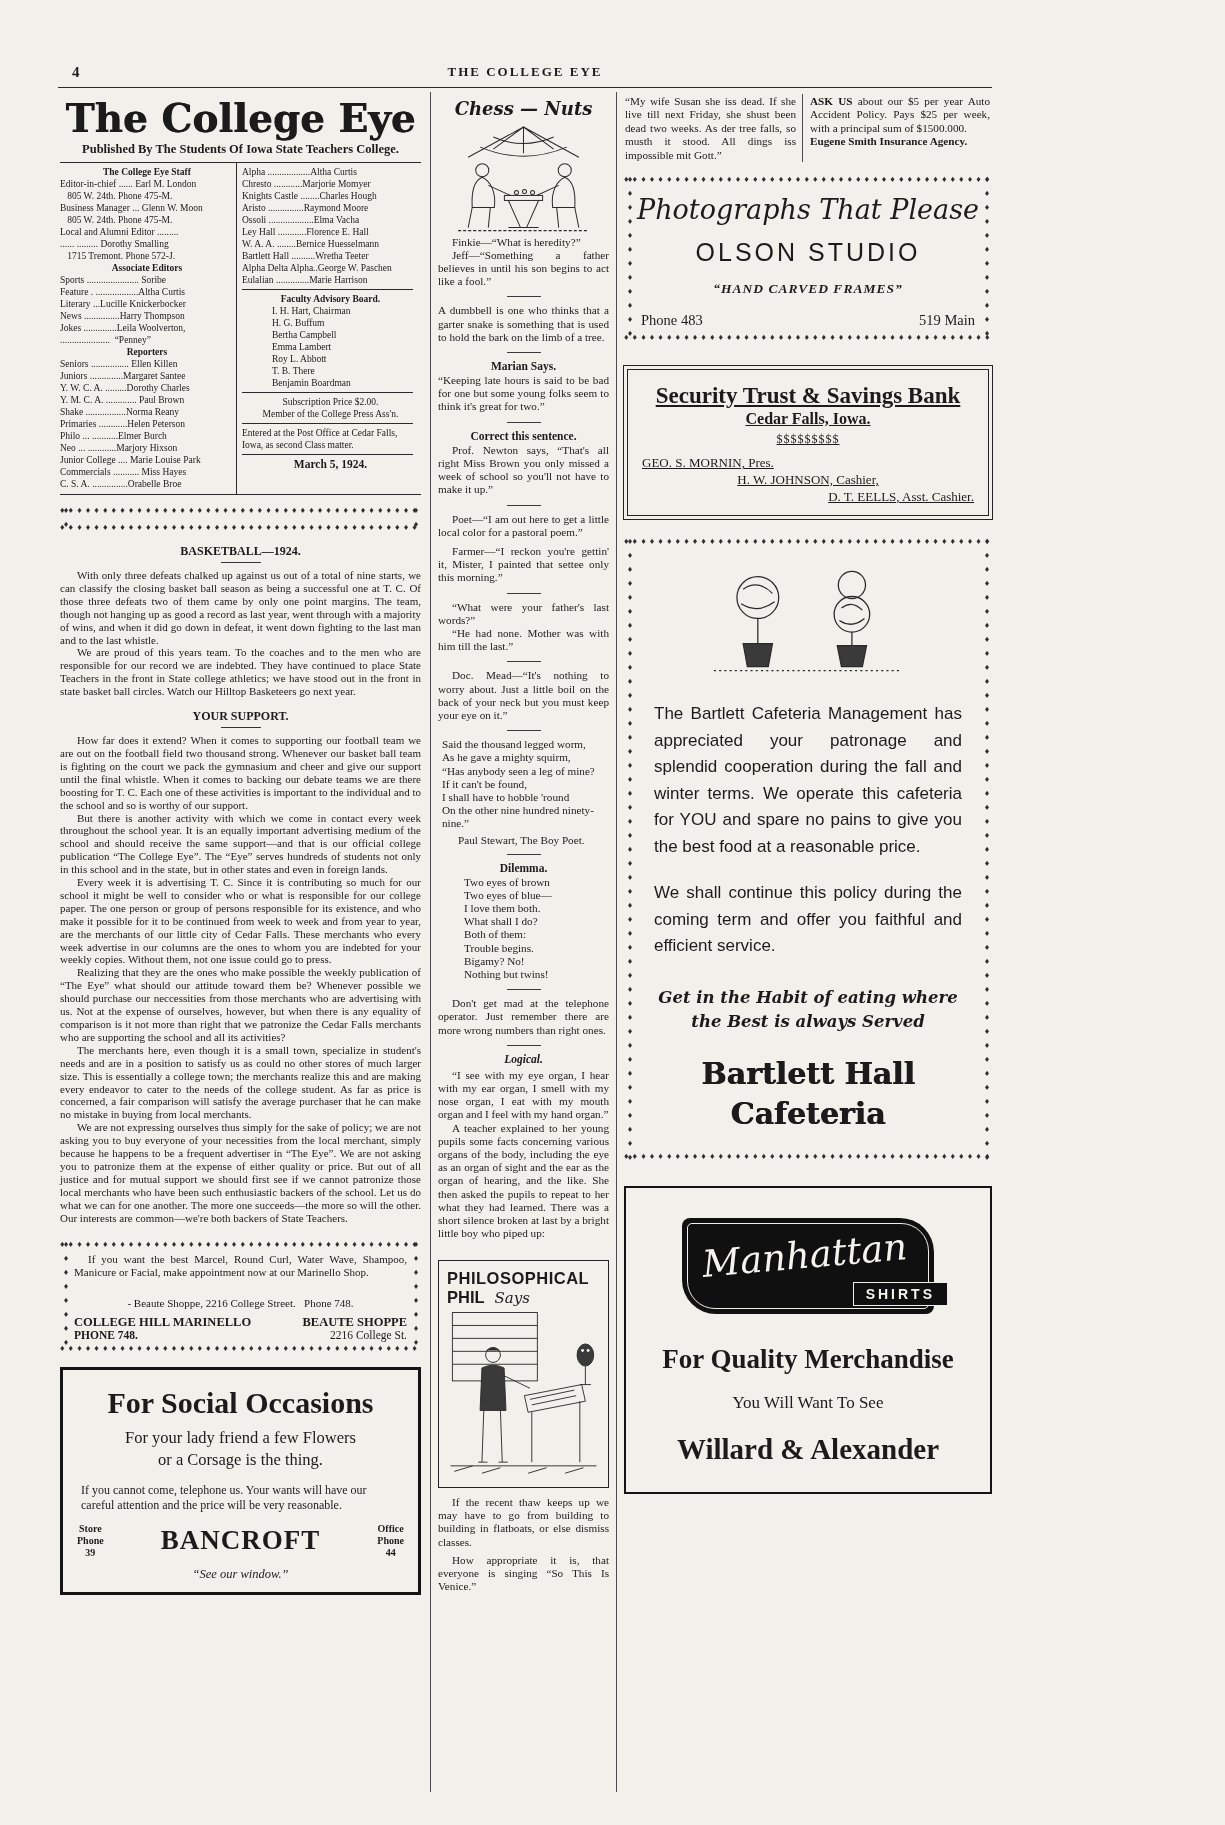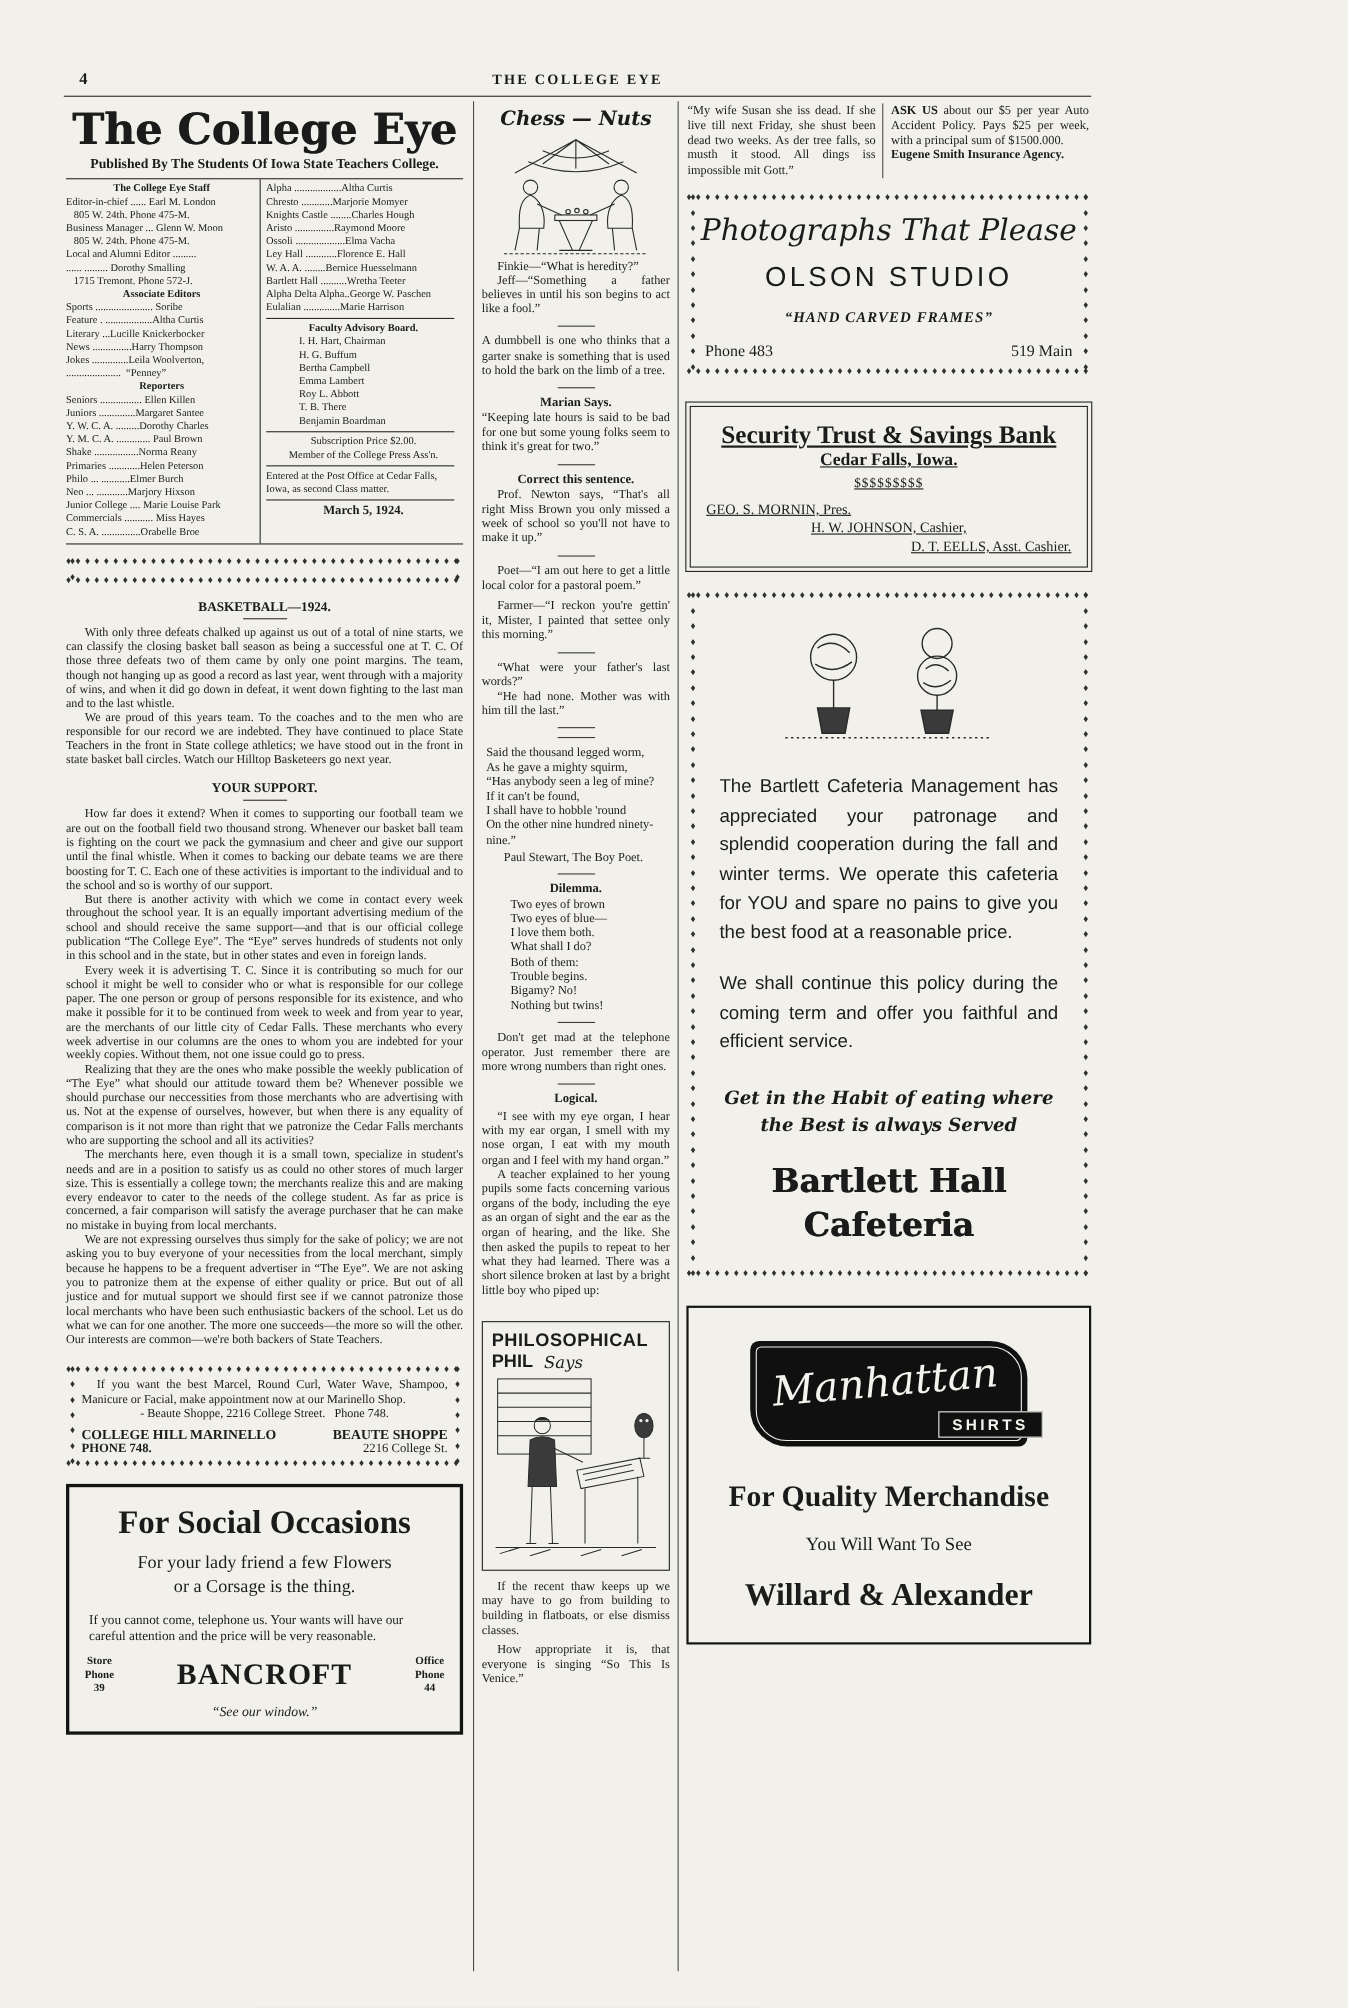--- a/index.html
+++ b/index.html
@@ -43,21 +43,21 @@
 
   
   .edit-banner { margin-top:10px; padding:15px 14px 13px; text-align:center; }
   .edit-banner-title { font-family:"Liberation Sans", sans-serif; font-weight:bold; font-size:20px; letter-spacing:7px; }
   .art-head { text-align:center; font-weight:bold; font-size:12px; margin-top:11px; }
   .shortrule { width:40px; border-top:1px solid #333; margin:3px auto 6px; }
   .bpar { font-size:11px; line-height:12.9px; text-align:justify; text-indent:17px; }
 
   .marinello { margin-top:14px; padding:14px 14px 12px; font-size:11px; line-height:13px; }
   .marinello .m1 { text-align:justify; text-indent:14px; }
-  .marinello .m2 { text-align:center; margin-top:0; }
+  .marinello .m2 { text-align:center; margin-top:18px; }
   .marinello .names { display:flex; justify-content:space-between; font-weight:bold; font-size:12.5px; margin-top:6px; }
   .marinello .sub { display:flex; justify-content:space-between; font-size:11.5px; }
   .marinello .sub .ph { font-weight:bold; }
 
   .bancroft { border:3px solid #141414; margin-top:13px; padding:16px 14px 10px; text-align:center; }
   .bancroft-h1 { font-weight:bold; font-size:30px; }
   .bancroft-sub { font-size:16.5px; line-height:22px; margin-top:7px; }
   .bancroft-body { font-size:12px; line-height:15px; text-align:left; margin-top:12px; padding:0 4px; }
   .bancroft-row { display:flex; justify-content:space-between; align-items:center; margin-top:10px; }
   .phone-cell { font-size:10px; font-weight:bold; line-height:12px; white-space:pre-line; text-align:center; }
@@ -65,21 +65,21 @@
   .bancroft-foot { font-style:italic; font-size:12.5px; margin-top:8px; }
 
   
   .chess-title { text-align:center; font-family:"DejaVu Serif", serif; font-style:italic; font-weight:bold; font-size:18px; margin:2px 0 4px; }
   .cartoon svg { display:block; width:100%; height:auto; }
   .joke { font-size:11.2px; line-height:13.2px; text-align:justify; }
   .joke p { text-indent:14px; }
   .joke p.noind { text-indent:0; }
   .sep { width:34px; border-top:1px solid #3a3a3a; margin:8px auto 7px; }
   .joke-head { text-align:center; font-weight:bold; font-size:11.5px; margin-bottom:2px; }
-  .joke-head.it { }
+  .joke-head.it { font-style:italic; }
   .poem { font-size:11.2px; line-height:13.2px; padding-left:4px; }
   .poem.ind { padding-left:26px; }
   .poem-credit { font-size:11.2px; padding-left:20px; margin-top:3px; }
   .philbox { border:1.5px solid #222; margin-top:20px; padding:8px 6px 4px; }
   .phil-head { padding-left:2px; }
   .phil-t1 { font-family:"Liberation Sans", sans-serif; font-weight:bold; font-size:16.5px; letter-spacing:.5px; }
   .phil-t2line { display:flex; align-items:flex-end; gap:10px; }
   .phil-t2 { font-family:"Liberation Sans", sans-serif; font-weight:bold; font-size:16.5px; }
   .phil-says { font-family:"DejaVu Serif", serif; font-style:italic; font-size:15px; }
   .after-phil { margin-top:8px; }
@@ -326,20 +326,23 @@
           <p>Farmer—“I reckon you're gettin' it, Mister, I painted that settee only this morning.”</p>
         </div>
 
       <div class="sep"></div>
       <div class="joke">
           <p>“What were your father's last words?”</p>
           <p>“He had none. Mother was with him till the last.”</p>
         </div>
 
       <div class="sep"></div>
+      <div class="joke">
+          <p>Doc. Mead—“It's nothing to worry about. Just a little boil on the back of your neck but you must keep your eye on it.”</p>
+        </div>
 
       <div class="sep"></div>
       <div class="poem">
           <div>Said the thousand legged worm,</div>
           <div>As he gave a mighty squirm,</div>
           <div>“Has anybody seen a leg of mine?</div>
           <div>If it can't be found,</div>
           <div>I shall have to hobble 'round</div>
           <div>On the other nine hundred ninety-nine.”</div>
         </div>

